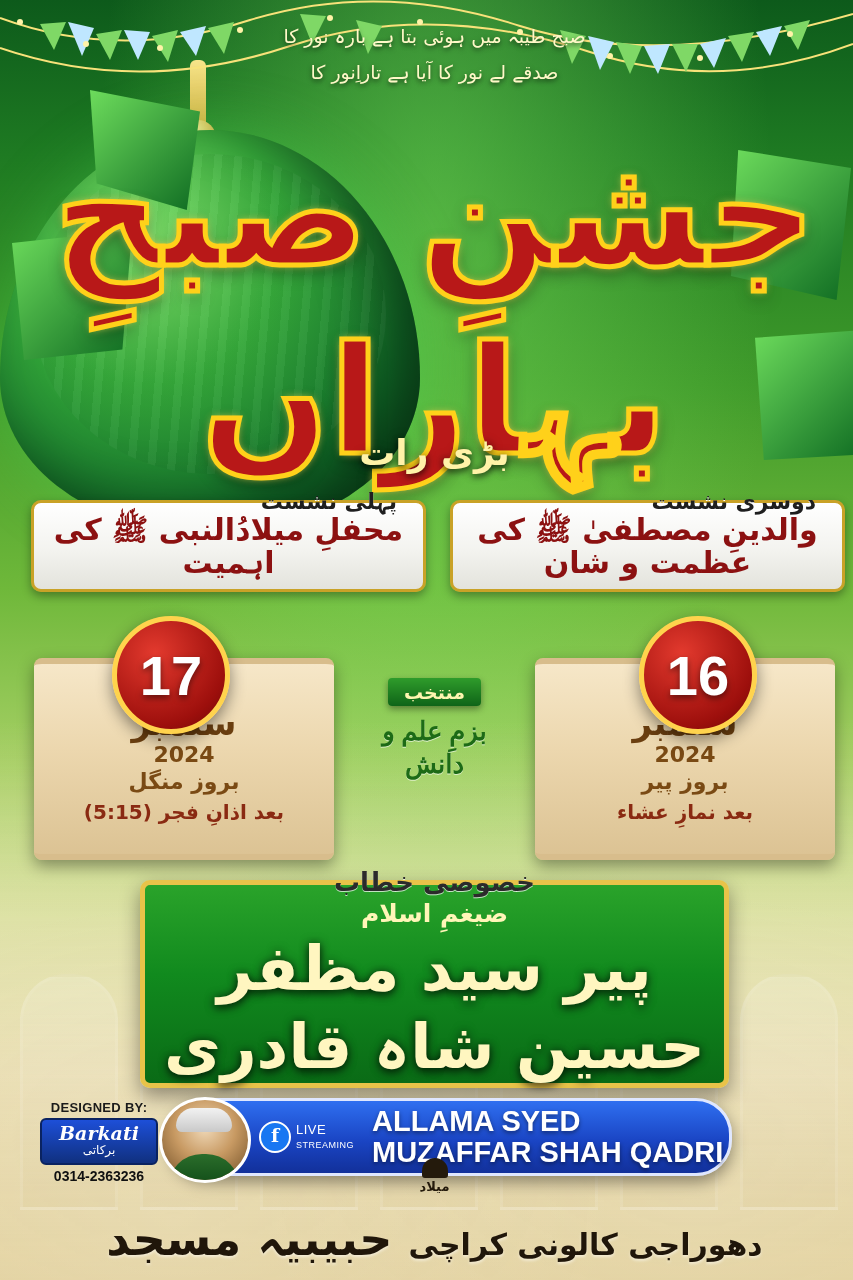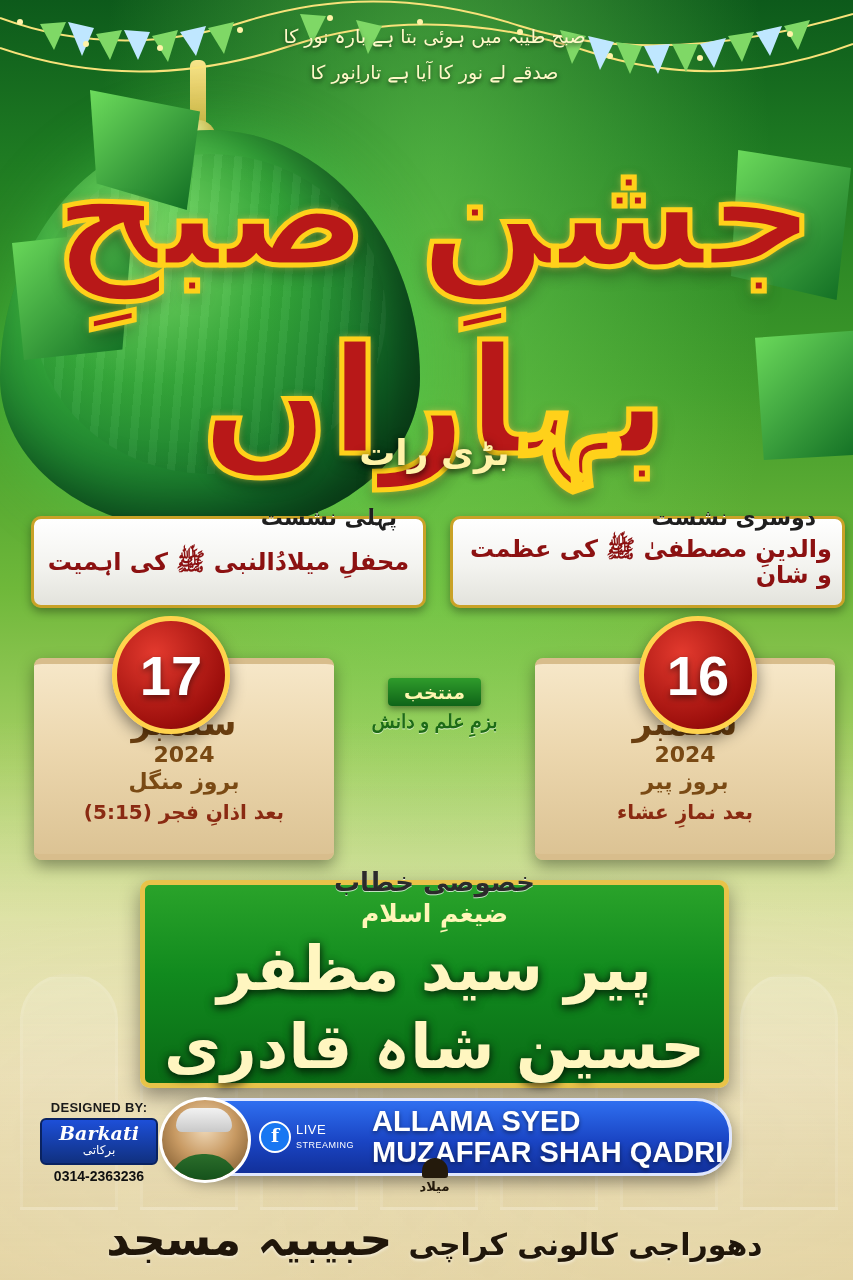--- a/index.html
+++ b/index.html
@@ -158,21 +158,20 @@
   
   .sessions {
     position: absolute;
     top: 500px;
     left: 31px;
     right: 24px;
     display: flex;
     flex-direction: row-reverse;
     gap: 24px;
     direction: rtl;
-    margin-top: 16px;
   }
   .session {
     position: relative;
     flex: 1;
     height: 86px;
     border-radius: 10px;
     background: linear-gradient(180deg, #ffffff 0%, #f3f3ef 55%, #e3e3dc 100%);
     border: 3px solid #c9a227;
     box-shadow: 0 4px 10px rgba(0,0,0,.35);
     display: flex;
@@ -186,24 +185,24 @@
     right: 26px;
     font-family: "DejaVu Sans", sans-serif;
     font-weight: bold;
     font-size: 22px;
     color: #1f1f1f;
     text-shadow: 0 1px 0 #fff;
   }
   .session .s-text {
     font-family: "DejaVu Sans", sans-serif;
     font-weight: bold;
-    font-size: 24px;
+    font-size: 30px;
     color: #8c1111;
     line-height: 1.1;
-    text-align: right;
+    text-align: center;
     direction: rtl;
   }
 
   
   .dates {
     position: absolute;
     top: 630px;
     left: 16px;
     right: 16px;
     height: 240px;
@@ -289,24 +288,24 @@
     background: linear-gradient(180deg, #2f9c2b, #0f6418);
     color: #fff6b0;
     font-family: "DejaVu Sans", sans-serif;
     font-weight: bold;
     font-size: 19px;
     padding: 3px 16px;
     border-radius: 4px;
     box-shadow: 0 3px 7px rgba(0,0,0,.4);
   }
   .center-tag .ct-text {
-    margin-top: 4px;
-    font-family: Liberation Sans, sans-serif;
-    font-weight: bold;
-    font-size: 19px;
+    margin-top: 10px;
+    font-family: Liberation Serif, serif;
+    font-weight: bold;
+    font-size: 26px;
     color: #1d6b16;
     line-height: 1.25;
     text-shadow: 0 1px 0 rgba(255,255,255,.6);
   }
 
   
   .speaker-panel {
     position: absolute;
     top: 880px;
     left: 140px;

